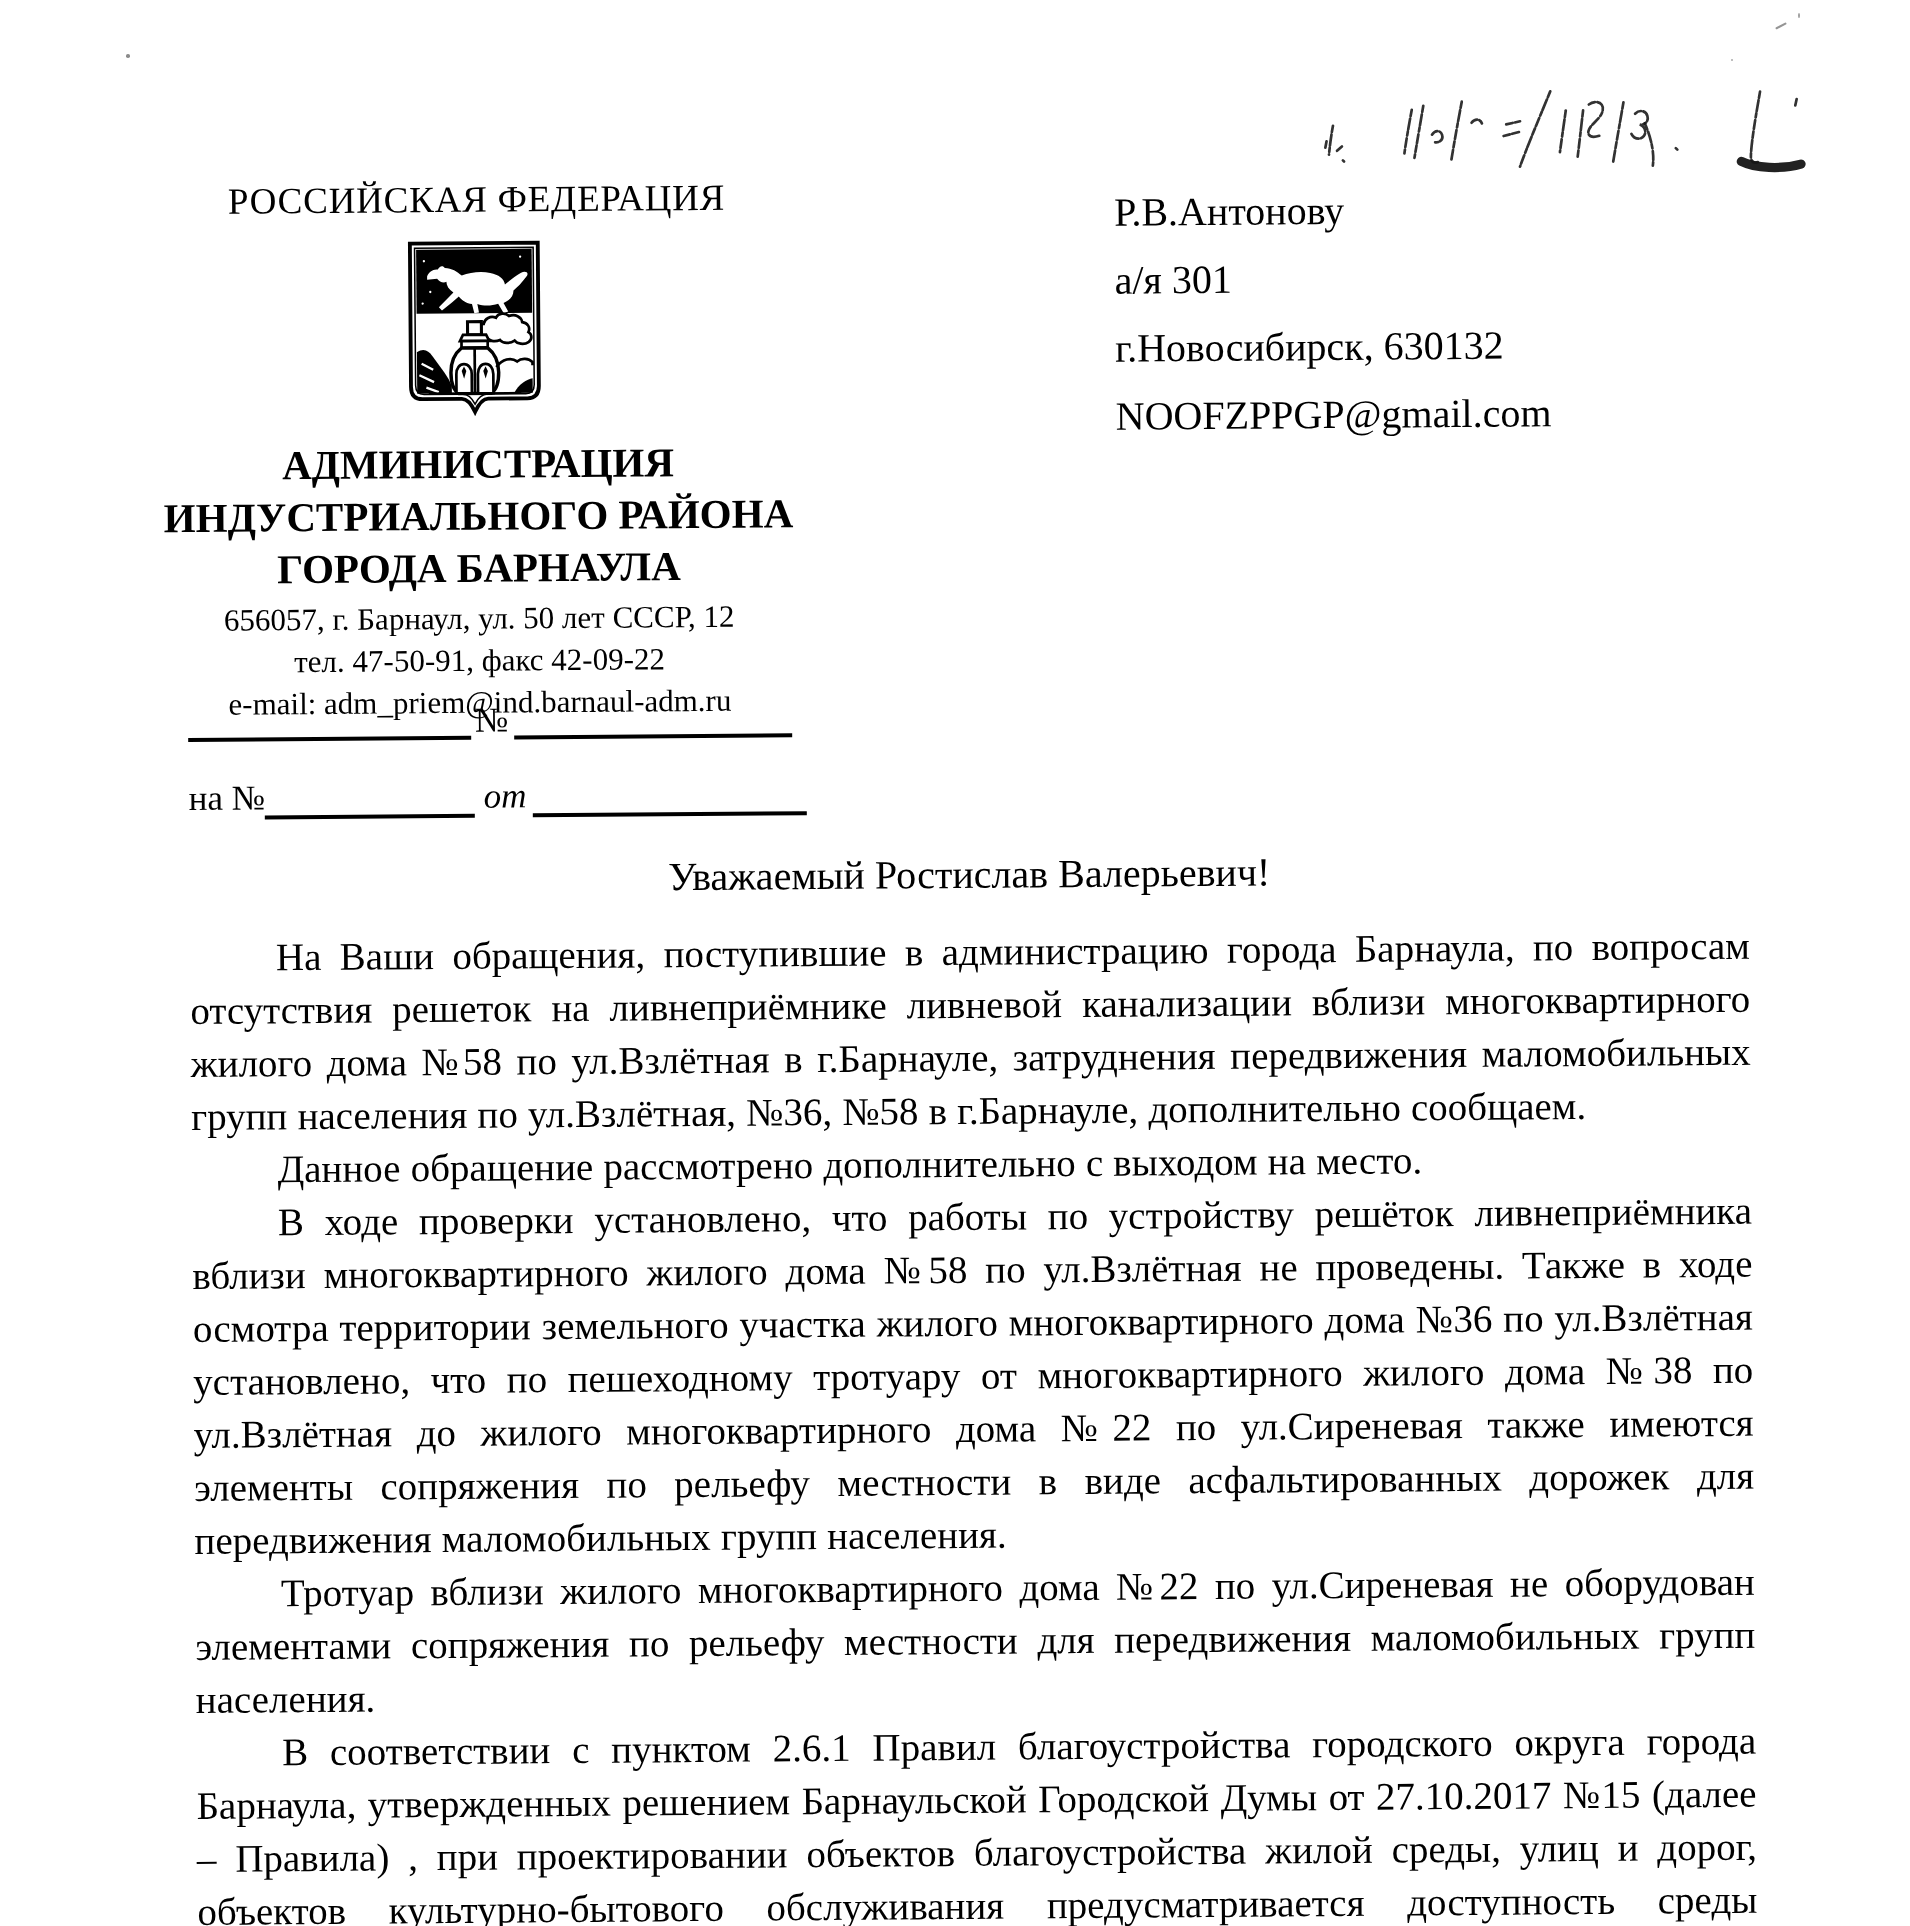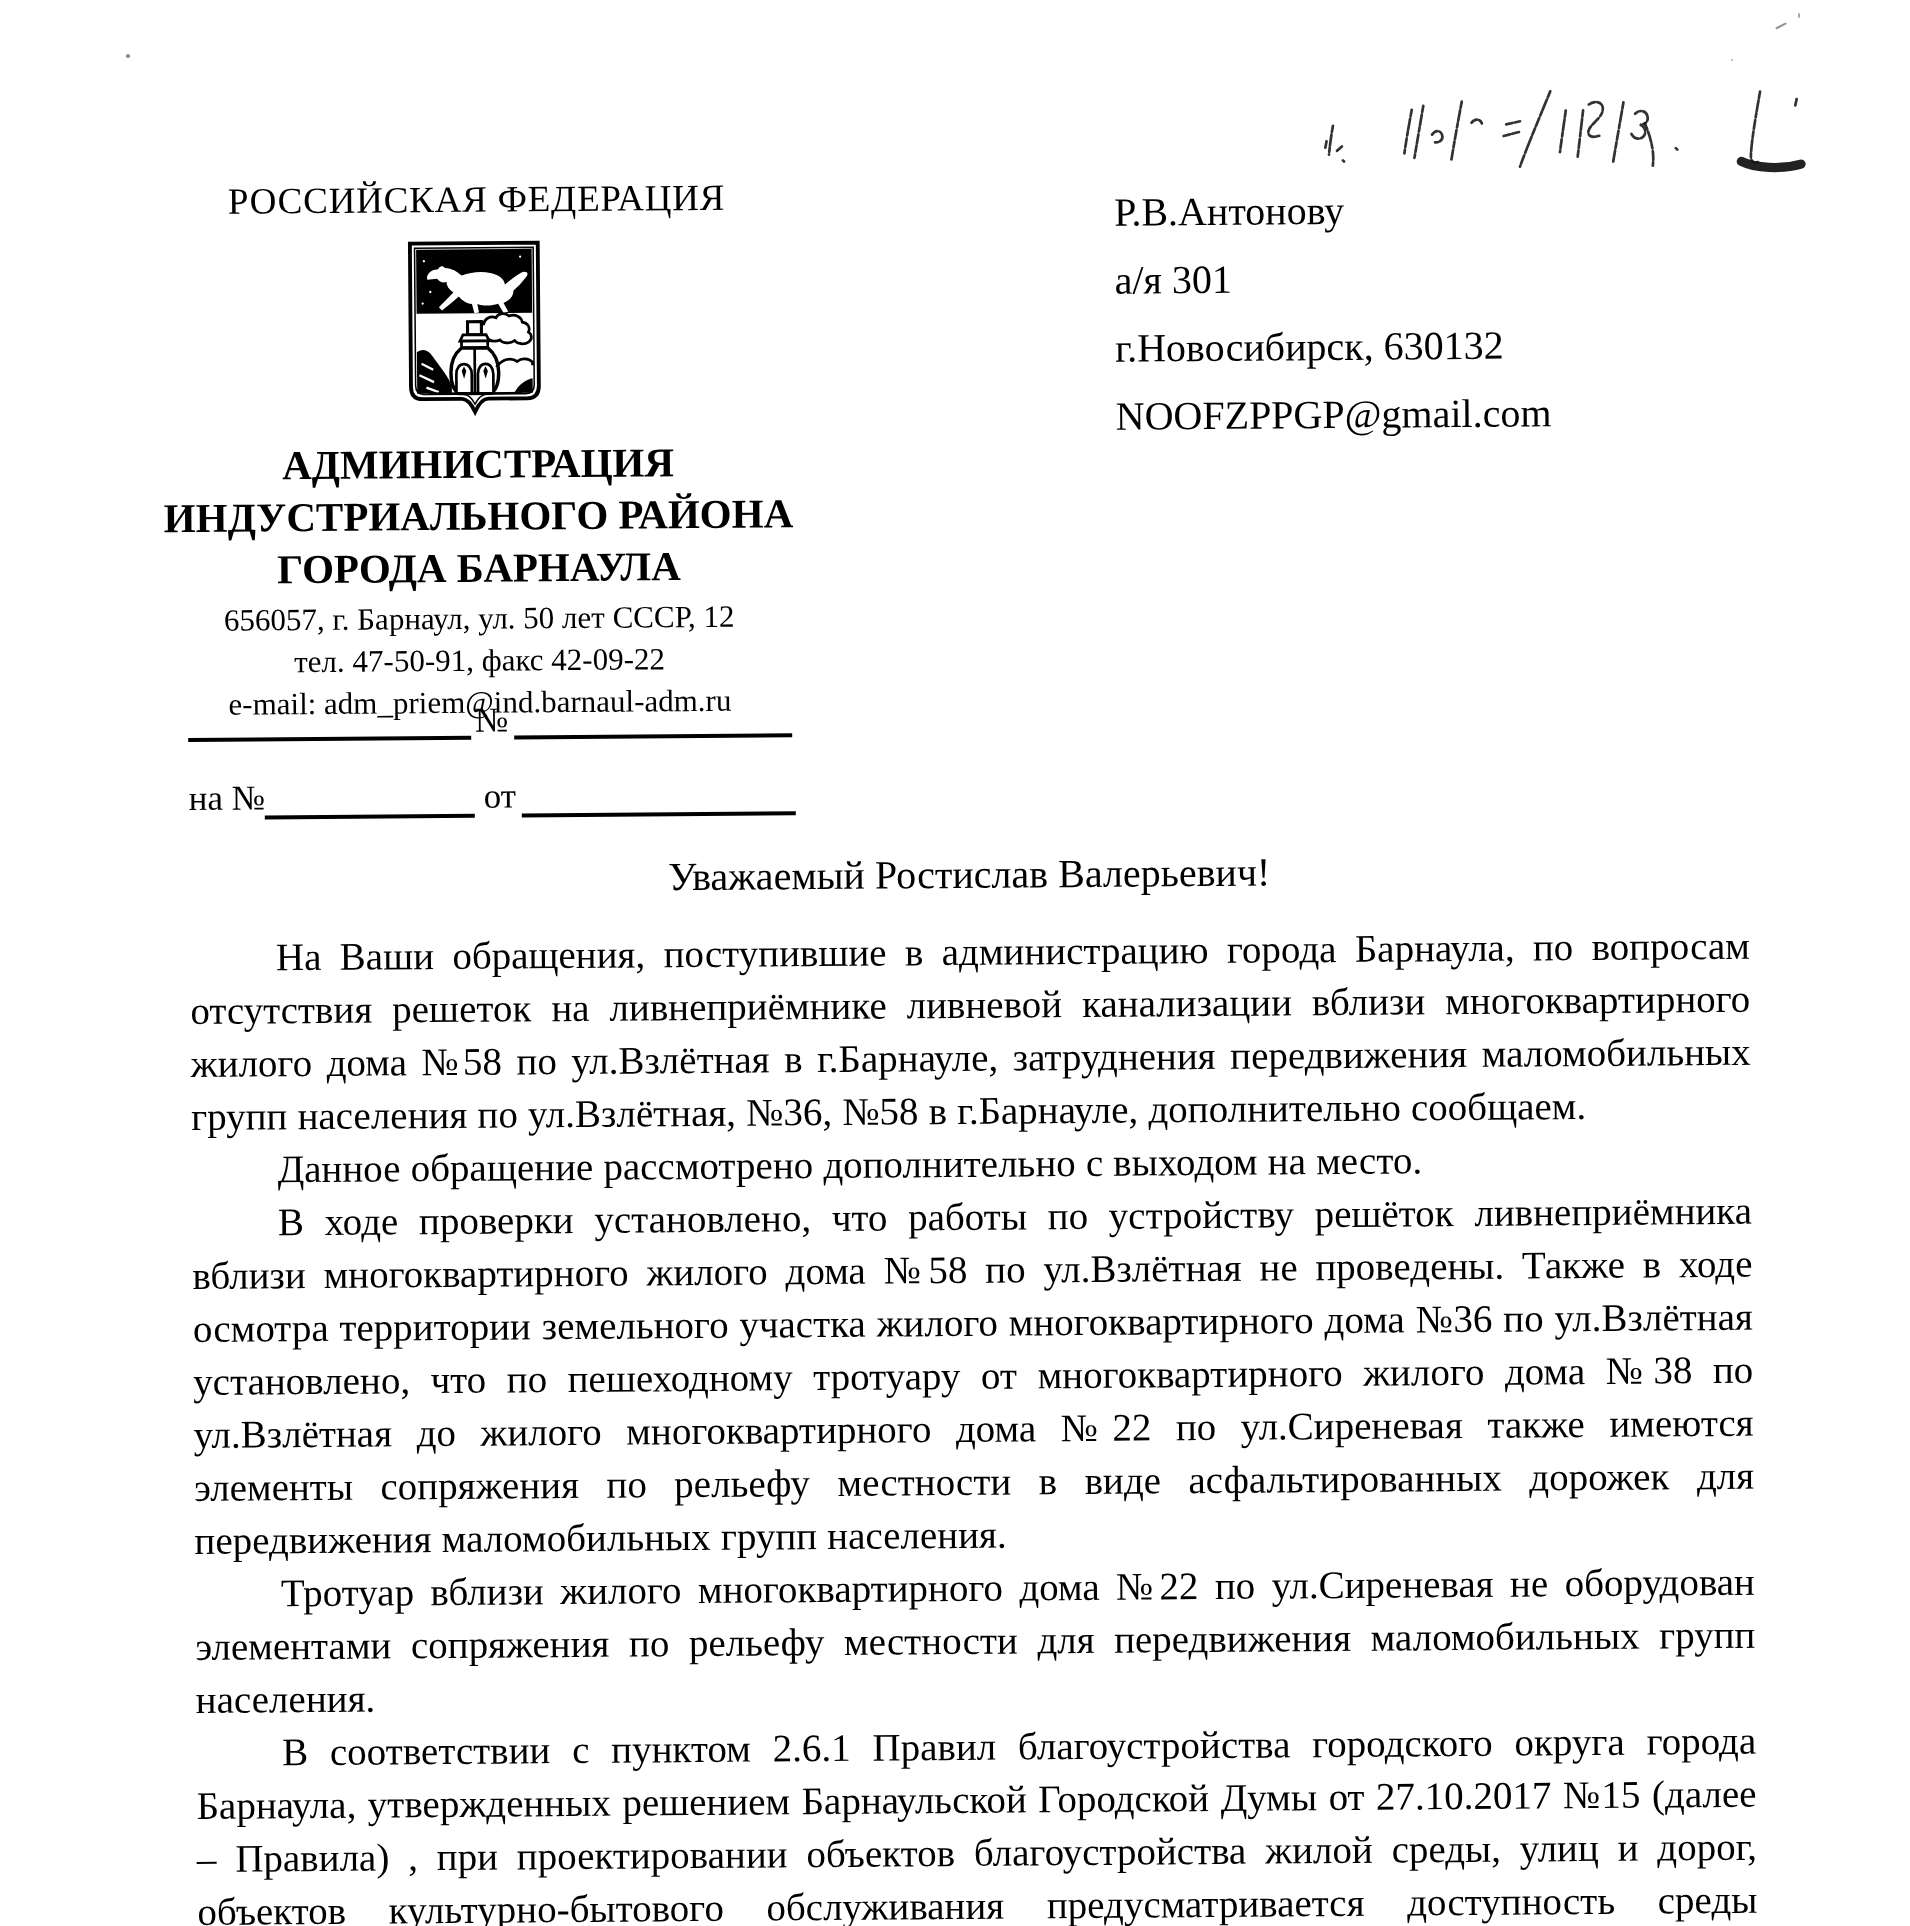--- a/index.html
+++ b/index.html
@@ -33,21 +33,21 @@
   .reg-row .blank{height:0;border-bottom:4.6px solid #000;}
   .reg-row .lbl{font-size:35px;line-height:1;padding-bottom:2.3px;white-space:nowrap;}
   .row-number{left:193px;top:693px;height:43px;}
   .row-number .b1{width:283px;}
   .row-number .b2{width:278px;}
   .row-number .lbl{margin:0 5.4px 0 3.9px;}
   .row-reply{left:193px;top:765px;height:49px;}
   .row-reply .b3{width:210px;}
   .row-reply .b4{width:274px;}
   .row-reply .lbl{padding-bottom:3.9px;text-align:center;}
-  .row-reply .ot{margin:0 6.2px 0 8.5px;}
+  .row-reply .ot{margin:0 6.2px 0 8.5px;font-style:italic;}
 
   
   .salutation{position:absolute;left:193px;top:851px;width:1560px;text-align:center;
               font-size:40px;white-space:nowrap;}
   .letter-body{position:absolute;left:193px;top:925px;width:1560px;}
   .letter-body p{margin:0;font-size:39px;line-height:53px;text-align:justify;
                  text-indent:86px;word-spacing:0.4px;}
 
   
   .speck{position:absolute;background:#2b2b2b;border-radius:50%;}

